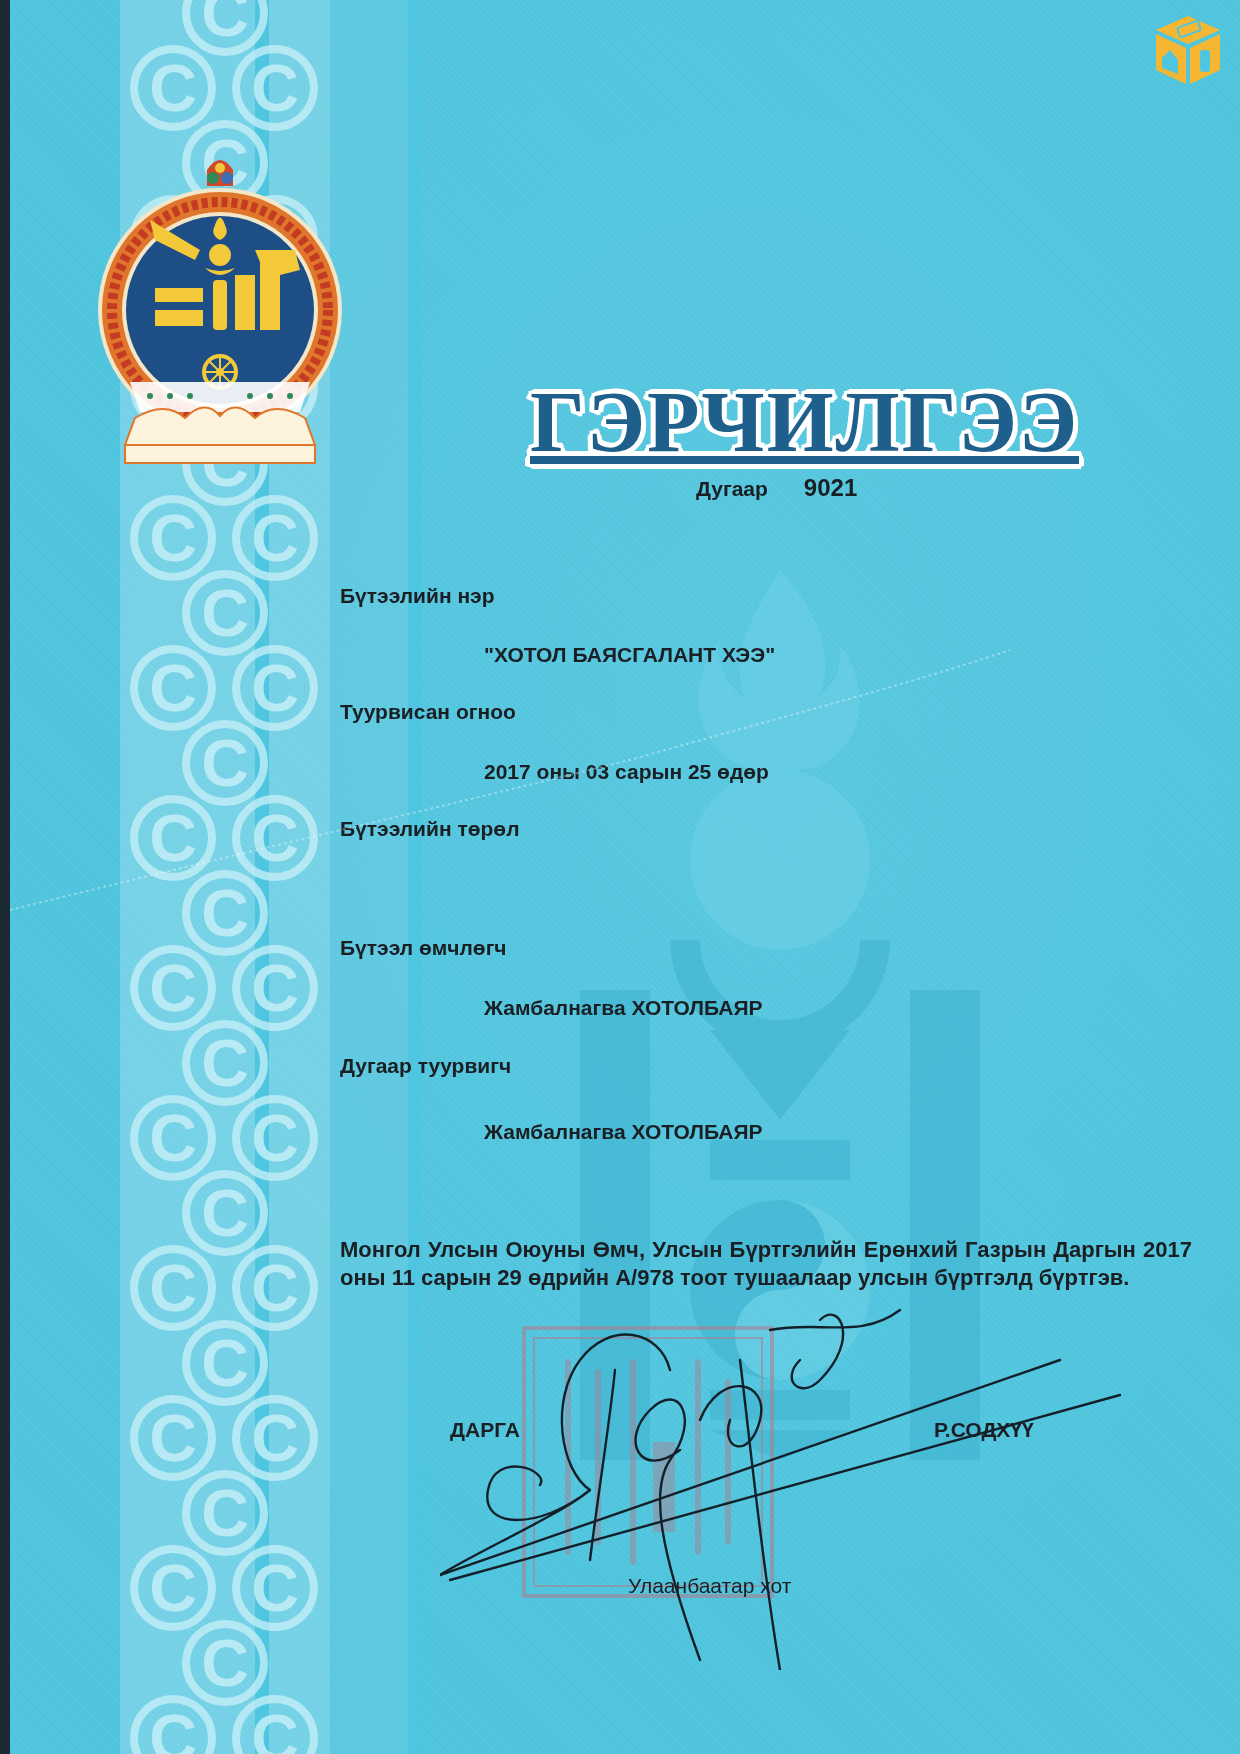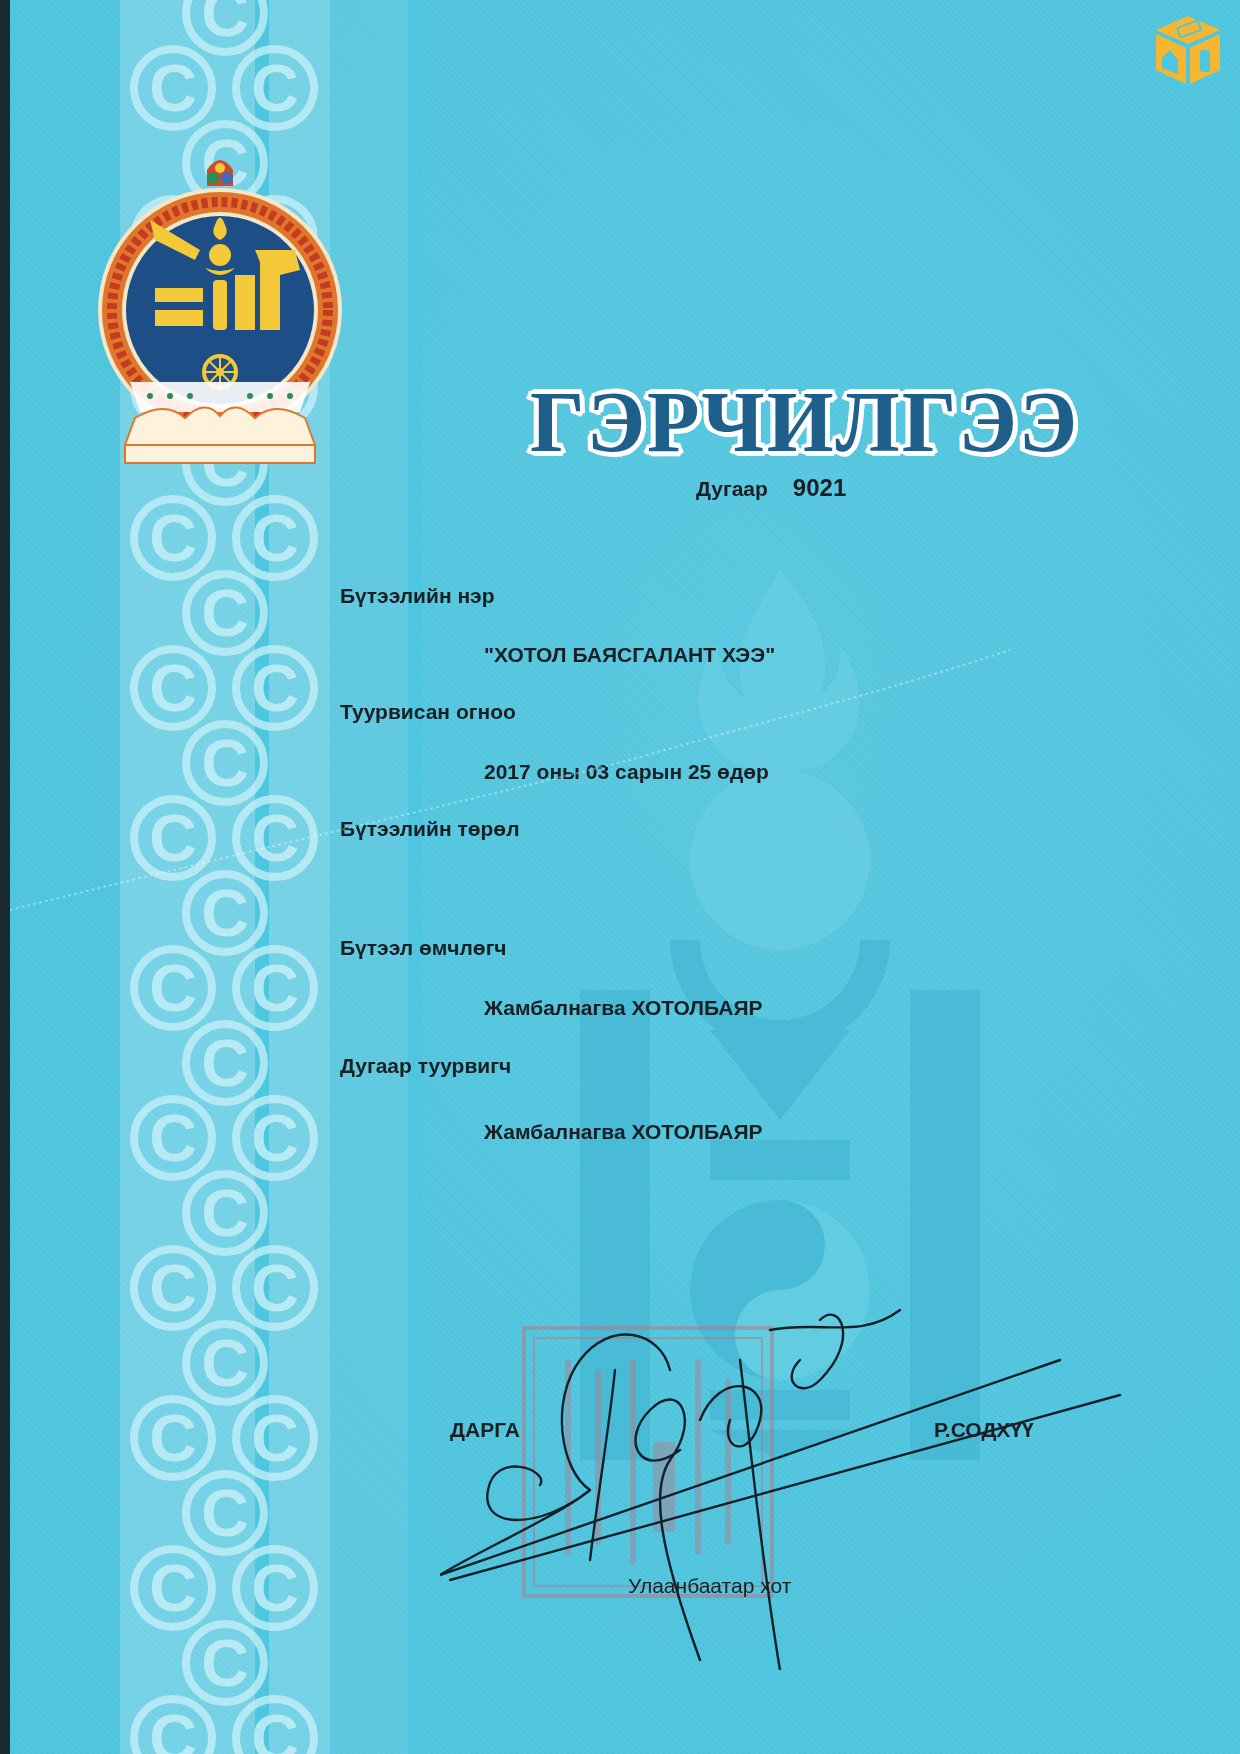--- a/index.html
+++ b/index.html
@@ -56,25 +56,26 @@
         4px 1px 0 #fff, -4px 1px 0 #fff, 1px 4px 0 #fff, 1px -4px 0 #fff;
     }
     .h1 .l2 { display:block; }
     .h2 {
       position:absolute; left:520px; top:372px; width:530px; text-align:center;
       font: bold 86px "Liberation Serif", serif; color:#1f5f8c; letter-spacing:2px; line-height:100px;
       text-shadow:
         4px 0 0 #fff, -4px 0 0 #fff, 0 4px 0 #fff, 0 -4px 0 #fff,
         3px 3px 0 #fff, -3px -3px 0 #fff, 3px -3px 0 #fff, -3px 3px 0 #fff,
         5px 2px 0 #fff, -5px 2px 0 #fff, 2px 5px 0 #fff, 2px -5px 0 #fff;
+      text-decoration: underline;
     }
     .number {
       position:absolute; left:686px; top:474px; font: bold 21px "Liberation Sans", sans-serif; color:#1a1f24;
     }
-    .number .num { margin-left: 25px; font-size: 24px; }
+    .number .num { margin-left: 36px; font-size: 24px; }
 
     .field-label {
       position:absolute; left:330px; font: bold 21px "Liberation Sans", sans-serif; color:#1a1f24;
     }
     .field-value {
       position:absolute; left:474px; font: bold 21px "Liberation Sans", sans-serif; color:#1a1f24;
     }
 
     .decree {
       position:absolute; left:330px; top:1236px; width:852px;
@@ -228,20 +229,21 @@
   <div class="field-value" style="top:760px">2017 оны 03 сарын 25 өдөр</div>
 
   <div class="field-label" style="top:817px">Бүтээлийн төрөл</div>
 
   <div class="field-label" style="top:936px">Бүтээл өмчлөгч</div>
   <div class="field-value" style="top:996px">Жамбалнагва ХОТОЛБАЯР</div>
 
   <div class="field-label" style="top:1054px">Дугаар туурвигч</div>
   <div class="field-value" style="top:1120px">Жамбалнагва ХОТОЛБАЯР</div>
 
+  <div class="decree">Монгол Улсын Оюуны Өмч, Улсын Бүртгэлийн Ерөнхий Газрын Даргын 2017 оны 11 сарын 29 өдрийн А/978 тоот тушаалаар улсын бүртгэлд бүртгэв.</div>
 
   <svg class="stamp" viewBox="0 0 260 280">
     <rect x="6" y="6" width="248" height="268" fill="none" stroke="#b07a8a" stroke-width="4"></rect>
     <rect x="16" y="16" width="228" height="248" fill="none" stroke="#b07a8a" stroke-width="2"></rect>
     <g stroke="#b07a8a" stroke-width="6" stroke-linecap="round" opacity="0.8">
       <line x1="50" y1="40" x2="50" y2="230"></line>
         <line x1="80" y1="50" x2="80" y2="220"></line>
       <line x1="115" y1="40" x2="115" y2="240"></line>
         <line x1="180" y1="40" x2="180" y2="230"></line>
       <line x1="210" y1="60" x2="210" y2="220"></line>

